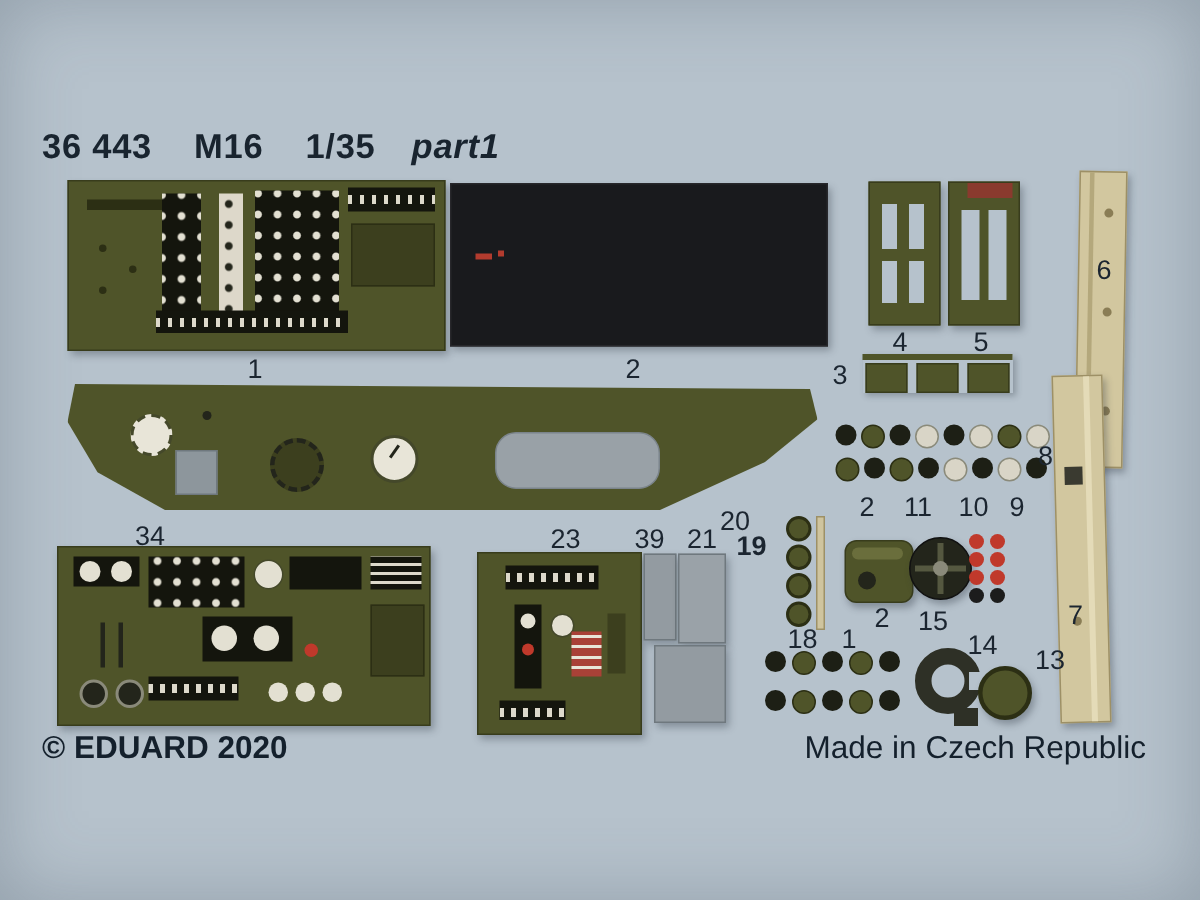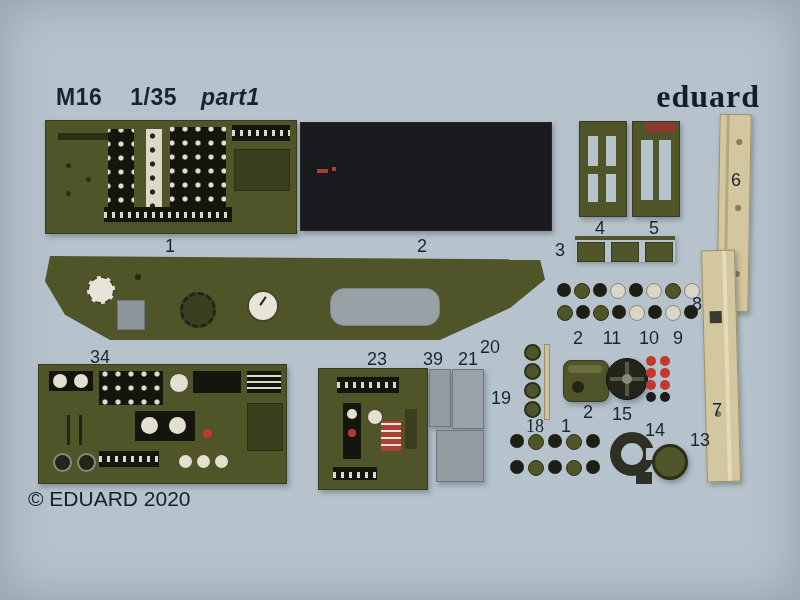--- a/index.html
+++ b/index.html
@@ -7,21 +7,21 @@
   #canvas{position:relative;width:800px;height:600px;background:#b6c2cc;overflow:hidden;
           box-shadow:inset 0 0 50px rgba(80,95,110,0.35);}
   
   .header-row{position:absolute;left:28px;top:84px;display:flex;align-items:baseline;
               font-size:23px;font-weight:bold;color:#19242f;letter-spacing:.5px;}
   .hgap{margin-left:28px;}
   .part-ital{font-style:italic;margin-left:24px;}
   .brand{position:absolute;top:78px;right:40px;font-family:"Liberation Serif", serif;
          font-weight:bold;font-size:32px;color:#141e29;letter-spacing:1px;}
   .foot{position:absolute;top:487px;font-size:21px;color:#14202c;}
-  .foot-left{left:28px;}
+  .foot-left{left:28px;font-weight:bold;}
   .foot-right{right:36px;}
   .plabel{position:absolute;transform:translateX(-50%);font-size:18px;color:#1b2530;}
   
   .pe{position:absolute;box-shadow:2px 3px 5px rgba(40,50,60,0.35);}
   .olive{background:#4f5429;border:1px solid #383c1c;}
   .darkfret{background:#191a1d;border:1px solid #27272b;}
   .tan{background:#d2c79f;border:1px solid #9d9066;}
   .gray{background:#939ba1;border:1px solid #6f787e;}
   .abs{position:absolute;}
   .panel-dark{background:#14150d;}
@@ -34,25 +34,25 @@
   .c.l{background:#d9d5c7;border:1px solid #8a8a7a;}
   .row{display:flex;gap:3px;}
   .circle{border-radius:50%;}
 </style>
 </head>
 <body>
 
 <div id="canvas">
 
   <div class="header-row">
+    <span>36 443</span>
     <span class="hgap">M16</span>
     <span class="hgap">1/35</span>
     <span class="part-ital">part1</span>
   </div>
-  <div class="brand">eduard</div>
 
   <div class="pe olive" style="left:45px;top:120px;width:250px;height:112px;">
     <div class="abs" style="left:12px;top:12px;width:60px;height:7px;background:#2c2f14;"></div>
     <div class="abs circle" style="left:20px;top:42px;width:5px;height:5px;background:#2c2f14;"></div>
     <div class="abs circle" style="left:20px;top:70px;width:5px;height:5px;background:#2c2f14;"></div>
     <div class="abs circle" style="left:40px;top:56px;width:5px;height:5px;background:#2c2f14;"></div>
     <div class="abs panel-dark dots-w" style="left:62px;top:8px;width:26px;height:86px;"></div>
     <div class="abs" style="left:100px;top:8px;width:16px;height:84px;background:#ddd8ca;background-image:radial-gradient(circle,#23251b 2.2px,rgba(0,0,0,0) 3px);background-size:13px 14px;"></div>
     <div class="abs panel-dark dots-w" style="left:124px;top:6px;width:56px;height:88px;"></div>
     <div class="abs panel-dark" style="left:186px;top:4px;width:58px;height:16px;">
@@ -199,21 +199,21 @@
   <span class="plabel" style="left:468px;top:349px;">21</span>
 
   <div class="pe" style="left:522px;top:344px;width:36px;height:74px;box-shadow:none;">
     <div class="abs" style="left:22px;top:0;width:4px;height:74px;background:#cfc49e;border:1px solid #9d9066;"></div>
     <div class="abs circle" style="left:2px;top:0;width:13px;height:13px;background:#4f5429;border:2px solid #2c2f14;"></div>
     <div class="abs circle" style="left:2px;top:19px;width:13px;height:13px;background:#4f5429;border:2px solid #2c2f14;"></div>
     <div class="abs circle" style="left:2px;top:38px;width:13px;height:13px;background:#4f5429;border:2px solid #2c2f14;"></div>
     <div class="abs circle" style="left:2px;top:57px;width:13px;height:13px;background:#4f5429;border:2px solid #2c2f14;"></div>
   </div>
   <span class="plabel" style="left:490px;top:337px;">20</span>
-  <span class="plabel" style="left:501px;top:388px;">19</span>
+  <span class="plabel" style="left:501px;top:354px;font-weight:bold;">19</span>
 
   <div class="pe olive" style="left:563px;top:360px;width:44px;height:40px;border-radius:8px;">
     <div class="abs" style="left:4px;top:4px;width:34px;height:8px;background:#6a6e3c;border-radius:4px;"></div>
     <div class="abs circle" style="left:8px;top:20px;width:12px;height:12px;background:#23251b;"></div>
   </div>
   <span class="plabel" style="left:588px;top:402px;">2</span>
 
   <div class="pe circle" style="left:606px;top:358px;width:40px;height:40px;background:#23251b;border:1px solid #111;">
     <div class="abs" style="left:18px;top:3px;width:4px;height:34px;background:#555840;"></div>
     <div class="abs" style="left:3px;top:18px;width:34px;height:4px;background:#555840;"></div>
@@ -242,24 +242,25 @@
         <div class="c d"></div>
     </div>
     <div class="row" style="position:absolute;left:0;top:26px;gap:4px;">
       <div class="c d"></div>
         <div class="c o"></div>
         <div class="c d"></div>
         <div class="c o"></div>
         <div class="c d"></div>
     </div>
   </div>
-  <span class="plabel" style="left:535px;top:416px;font-family:Liberation Serif, serif;">18</span>
+  <span class="plabel" style="left:535px;top:416px;">18</span>
   <span class="plabel" style="left:566px;top:416px;">1</span>
 
   <div class="pe circle" style="left:610px;top:432px;width:44px;height:44px;border:11px solid #2e3026;background:transparent;box-sizing:border-box;box-shadow:none;"></div>
   <div class="abs" style="left:646px;top:448px;width:12px;height:12px;background:#b6c2cc;"></div>
   <div class="pe circle" style="left:652px;top:444px;width:30px;height:30px;background:#4f5429;border:3px solid #2c2f14;"></div>
   <div class="abs" style="left:636px;top:472px;width:16px;height:12px;background:#2e3026;"></div>
   <span class="plabel" style="left:700px;top:430px;">13</span>
 
   <div class="foot foot-left">© EDUARD 2020</div>
+  <div class="foot foot-right">Made in Czech Republic</div>
 
 </div>
 
 </body></html>

